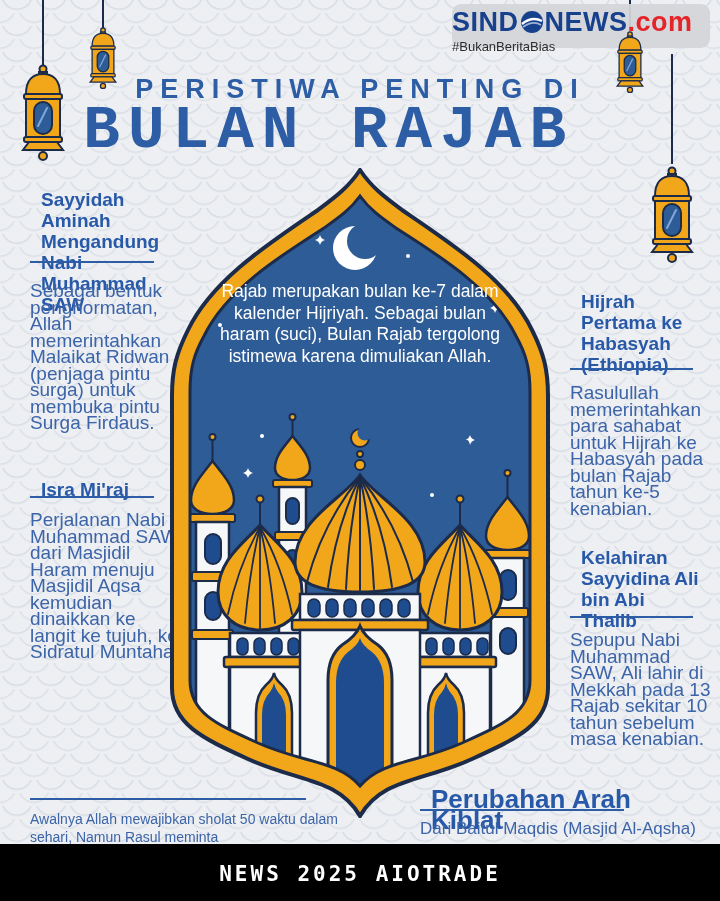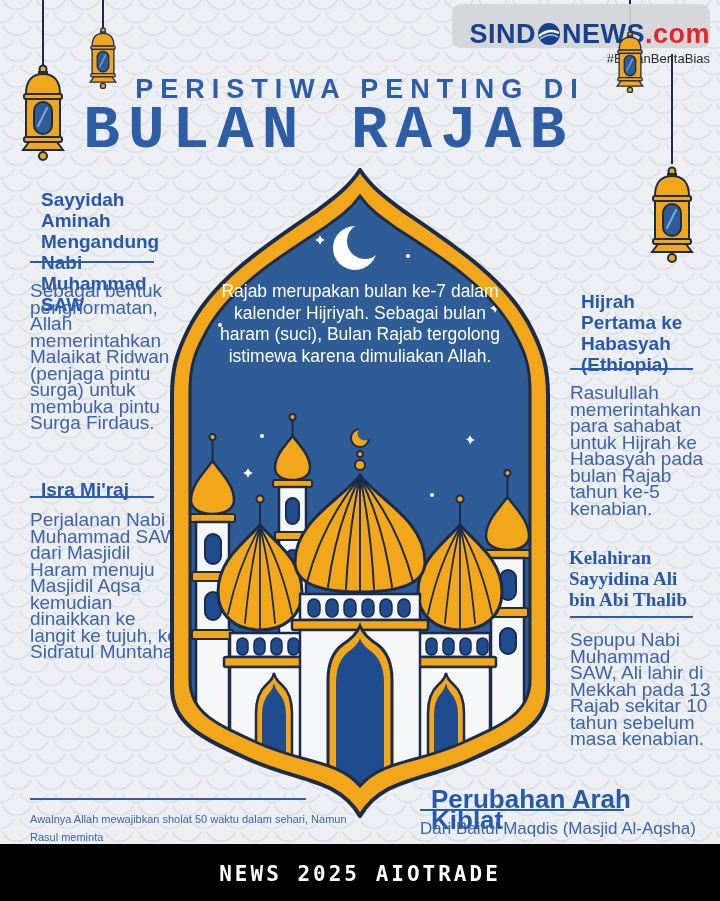--- a/index.html
+++ b/index.html
@@ -10,21 +10,21 @@
     background-image:
       radial-gradient(circle 17px at 50% -6px, rgba(255,255,255,0) 14px, rgba(197,205,217,.55) 15px, rgba(197,205,217,0) 17px),
       radial-gradient(circle 17px at 50% -6px, rgba(255,255,255,0) 14px, rgba(197,205,217,.45) 15px, rgba(197,205,217,0) 17px);
     background-size:34px 26px, 34px 26px;
     background-position:0 0, 17px 13px;
   }
   .abs{position:absolute;}
 
   
   .logo-box{left:452px; top:4px; width:258px; height:44px; background:rgba(212,213,216,.93);
-    border-radius:9px; z-index:3; text-align:right; padding-top:16px; box-sizing:border-box;}
+    border-radius:9px; z-index:3; text-align:left; padding-top:4px; box-sizing:border-box;}
   .logo-line{font-weight:bold; font-size:27px; letter-spacing:.5px; color:#17418C; line-height:28px;}
   .logo-line .globe{display:inline-block; vertical-align:-3px; margin:0 1px;}
   .logo-line .dotcom{color:#E5242A;}
   .logo-tag{font-size:13px; color:#2b2b2b; line-height:15px; font-weight:500;}
 
   .kicker{left:0; top:74px; width:720px; text-align:center; color:#2D5DA5;
     font-size:27px; font-weight:600; letter-spacing:7px;}
   .title{left:0; top:96px; width:574px; text-align:right; color:#2D5DA5;
     font-size:61px; font-weight:bold; letter-spacing:8px; white-space:nowrap;font-family:Liberation Mono, monospace;}
 
@@ -265,29 +265,29 @@
   <div class="abs rule" style="left:30px; top:261px; width:124px;"></div>
   <div class="abs sec-b" style="left:30px; top:283px; width:160px;">Sebagai bentuk penghormatan, Allah memerintahkan Malaikat Ridwan (penjaga pintu surga) untuk membuka pintu Surga Firdaus.</div>
 
   <div class="abs col-sec" style="left:30px; top:468px; width:162px;">
     <h3 class="sec-h">Isra Mi'raj</h3>
   </div>
   <div class="abs rule" style="left:30px; top:496px; width:124px;"></div>
   <div class="abs sec-b" style="left:30px; top:512px; width:150px;">Perjalanan Nabi Muhammad SAW dari Masjidil Haram menuju Masjidil Aqsa kemudian dinaikkan ke langit ke tujuh, ke Sidratul Muntaha.</div>
 
   <div class="abs rule" style="left:30px; top:798px; width:276px;"></div>
-  <div class="abs sec-b" style="left:30px; top:810px; width:330px; font-size:11px; line-height:18px;">Awalnya Allah mewajibkan sholat 50 waktu dalam sehari, Namun Rasul meminta</div>
+  <div class="abs sec-b" style="left:30px; top:810px; width:330px; font-size:14px; line-height:18px;">Awalnya Allah mewajibkan sholat 50 waktu dalam sehari, Namun Rasul meminta</div>
 
   <div class="abs col-sec" style="left:570px; top:280px; width:142px;">
     <h3 class="sec-h">Hijrah Pertama ke Habasyah (Ethiopia)</h3>
   </div>
   <div class="abs rule" style="left:570px; top:368px; width:123px;"></div>
   <div class="abs sec-b" style="left:570px; top:385px; width:145px;">Rasulullah memerintahkan para sahabat untuk Hijrah ke Habasyah pada bulan Rajab tahun ke-5 kenabian.</div>
 
-  <div class="abs col-sec" style="left:558px; top:536px; width:145px;font-family:Liberation Serif, serif;">
+  <div class="abs col-sec" style="left:570px; top:536px; width:145px;">
     <h3 class="sec-h">Kelahiran Sayyidina Ali bin Abi Thalib</h3>
   </div>
   <div class="abs rule" style="left:570px; top:616px; width:123px;"></div>
   <div class="abs sec-b" style="left:570px; top:632px; width:145px;">Sepupu Nabi Muhammad SAW, Ali lahir di Mekkah pada 13 Rajab sekitar 10 tahun sebelum masa kenabian.</div>
 
   <div class="abs col-sec" style="left:420px; top:778px; width:280px;">
     <h3 class="sec-h big">Perubahan Arah Kiblat</h3>
   </div>
   <div class="abs rule" style="left:420px; top:809px; width:204px;"></div>
   <div class="abs sec-b" style="left:420px; top:821px; width:290px; font-size:17px;">Dari Baitul Maqdis (Masjid Al-Aqsha)</div>

